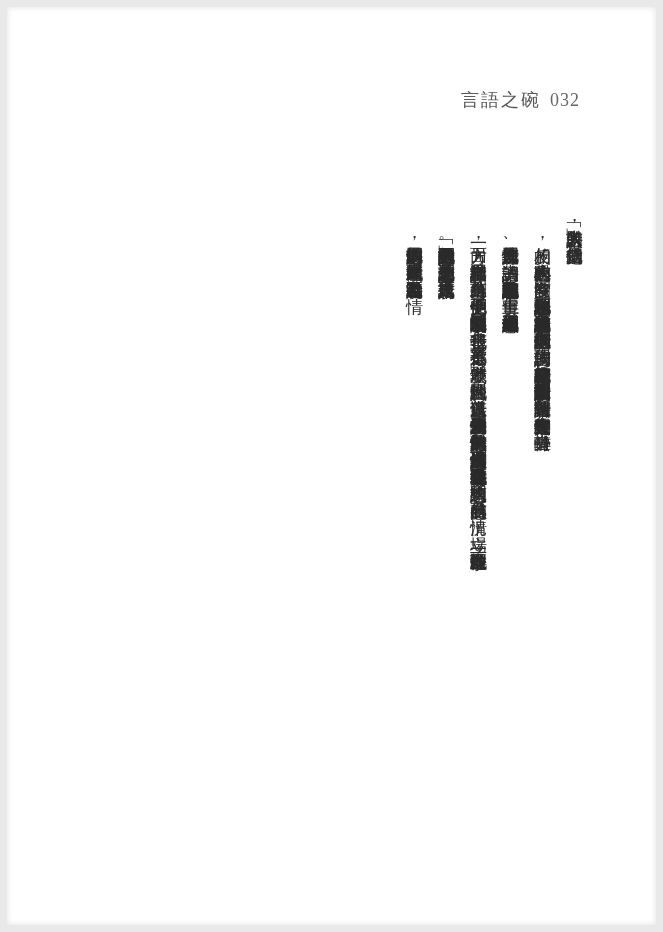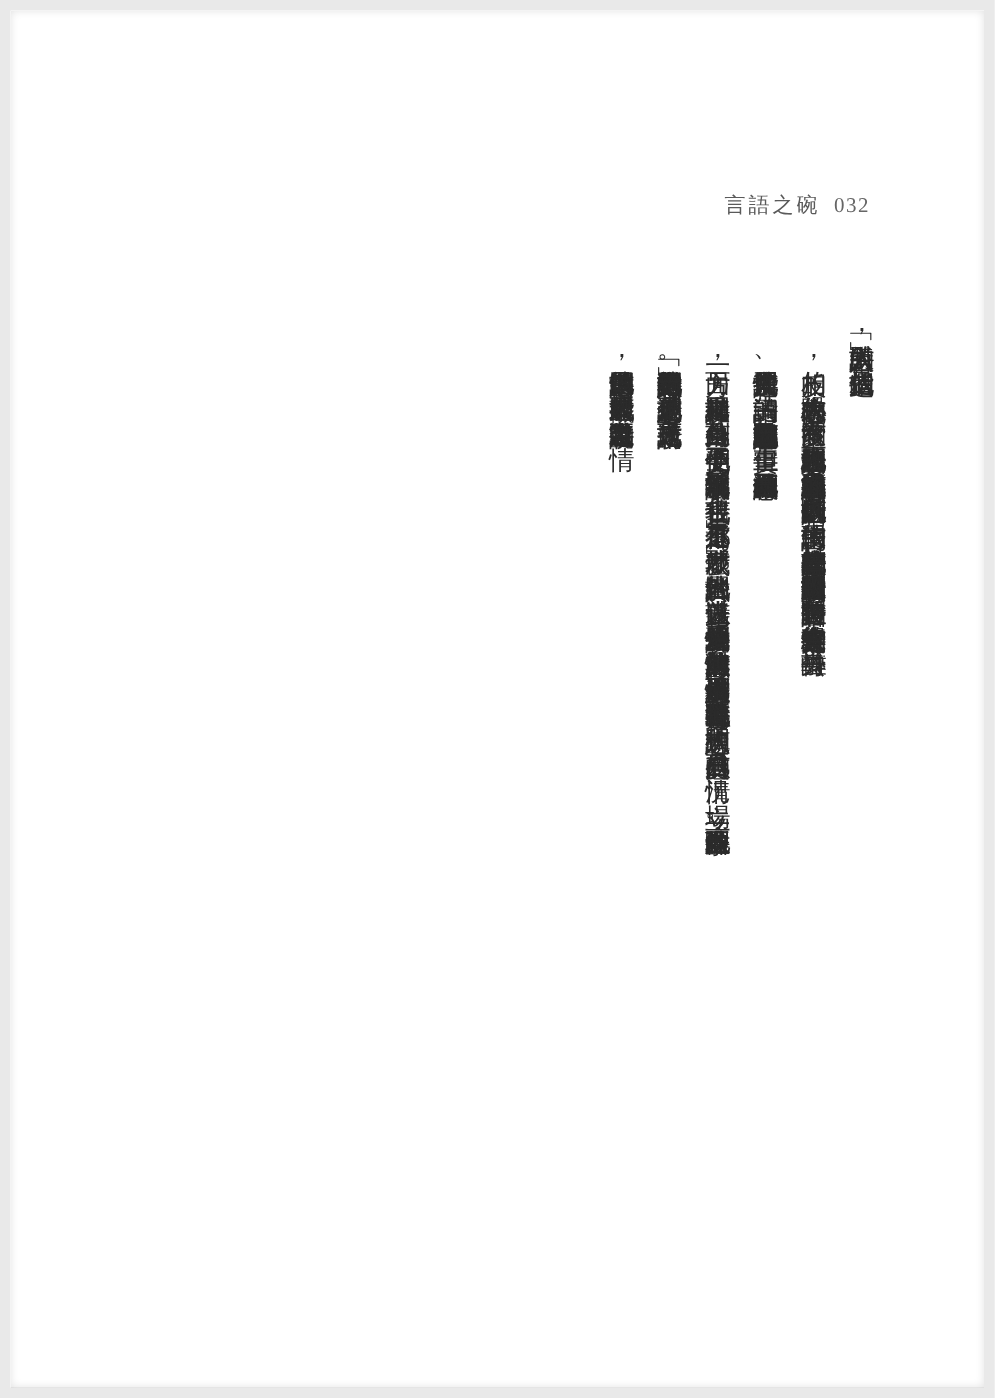--- a/index.html
+++ b/index.html
@@ -14,25 +14,24 @@
   .page {
     position: absolute;
     inset: 7px;
     background: #ffffff;
     box-shadow: 0 0 6px rgba(0,0,0,0.12) inset;
   }
   .running-head {
     position: absolute;
     top: 81px;
     right: 76px;
-    font-size: 14px;
+    font-size: 18px;
     color: #5a5a5a;
     letter-spacing: 2px;
     white-space: nowrap;
-    margin-top: 40px;
   }
   .running-head .pagenum {
     margin-left: 9px;
     letter-spacing: 1px;
     color: #666666;
   }
   .text-block {
     position: absolute;
     top: 193px;
     right: 66px;

